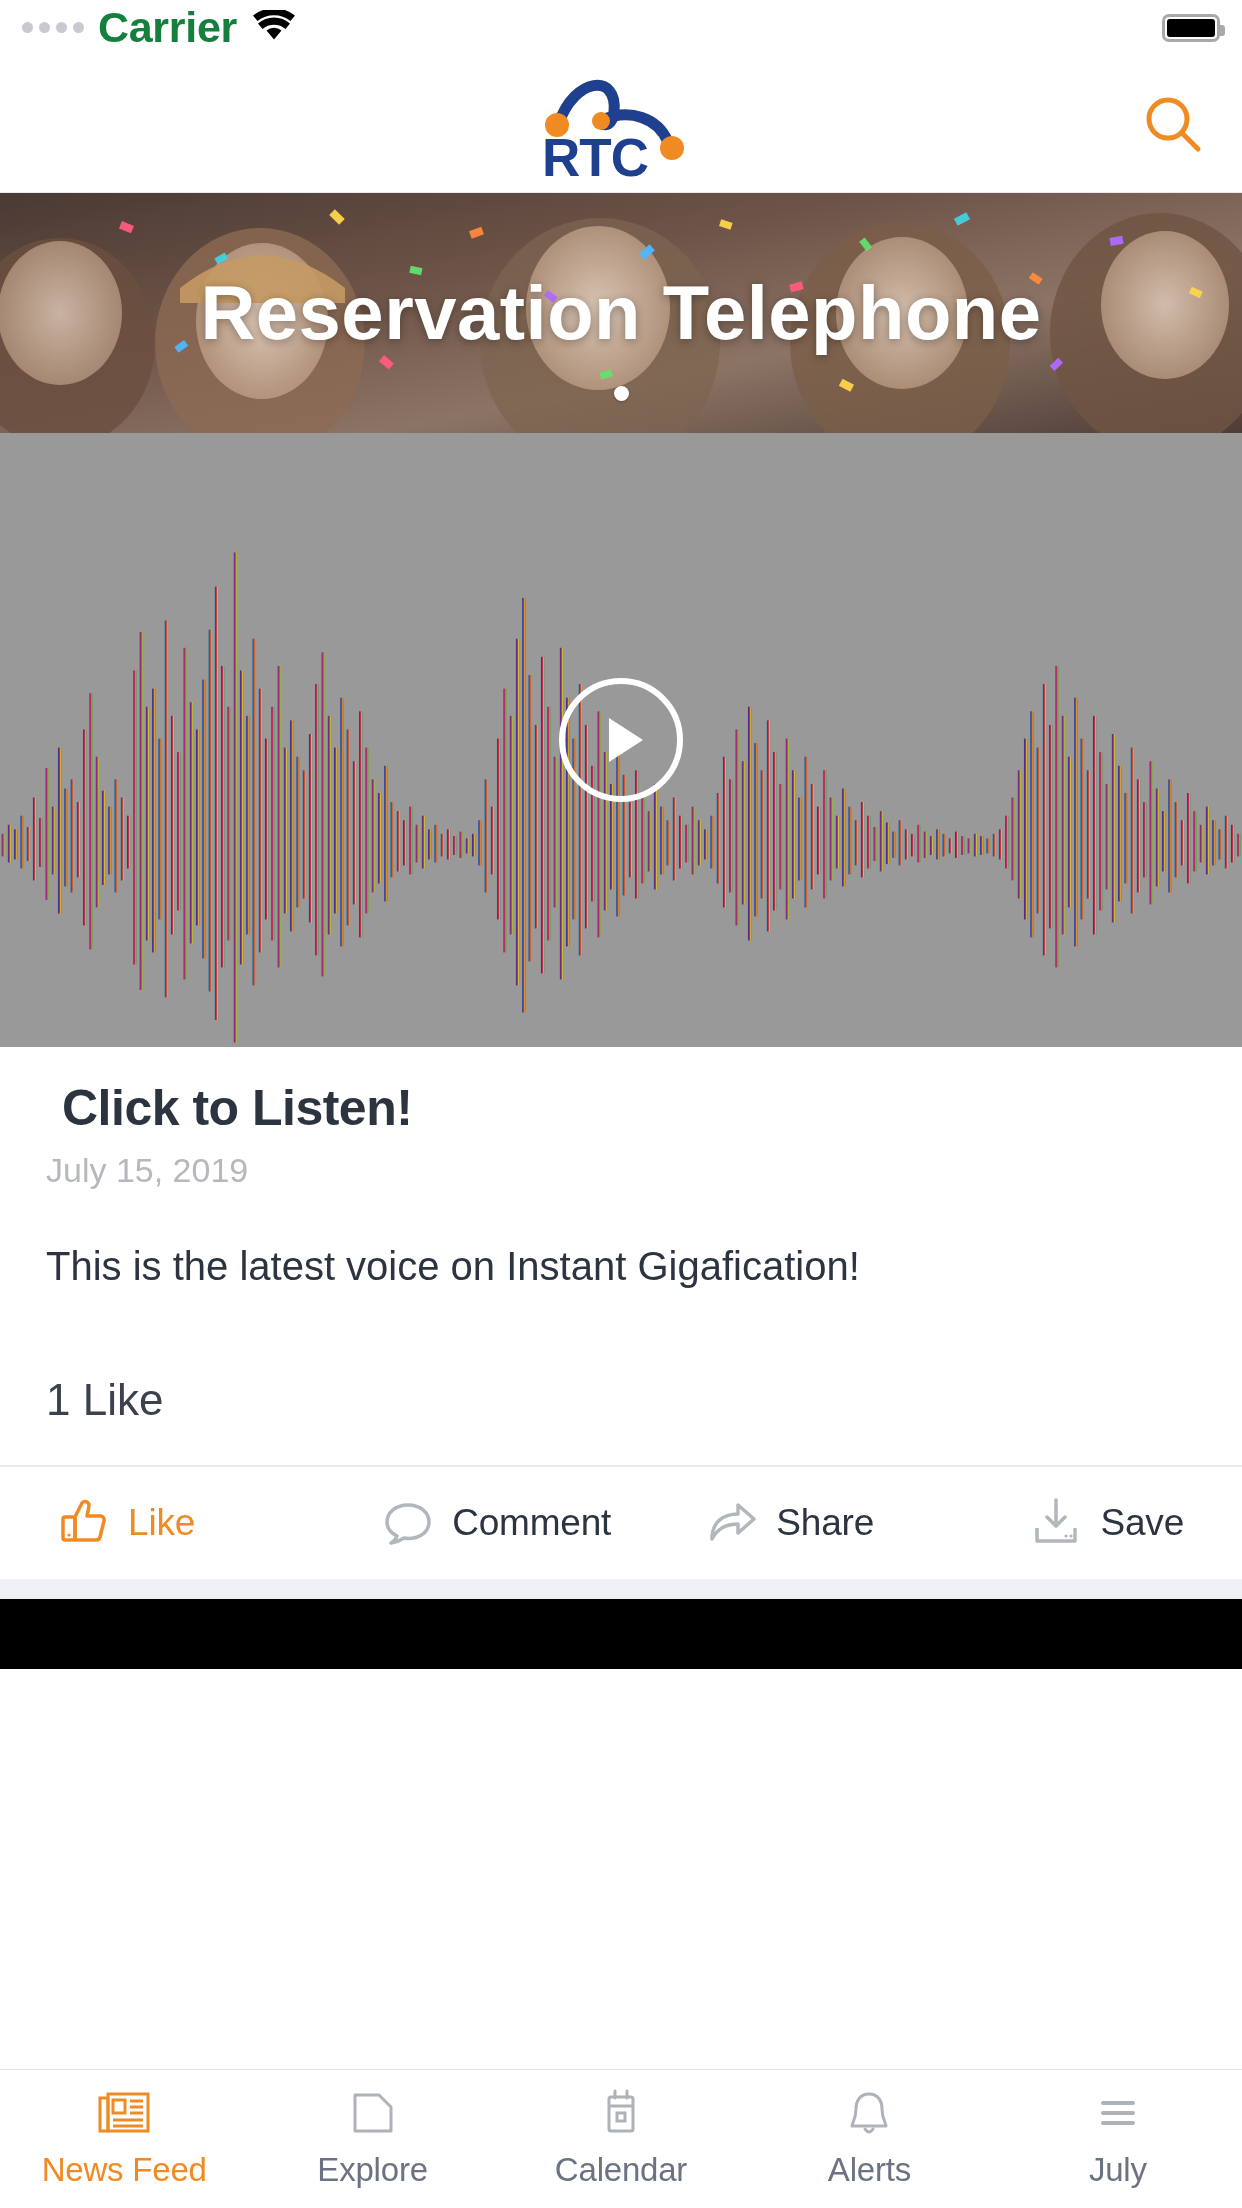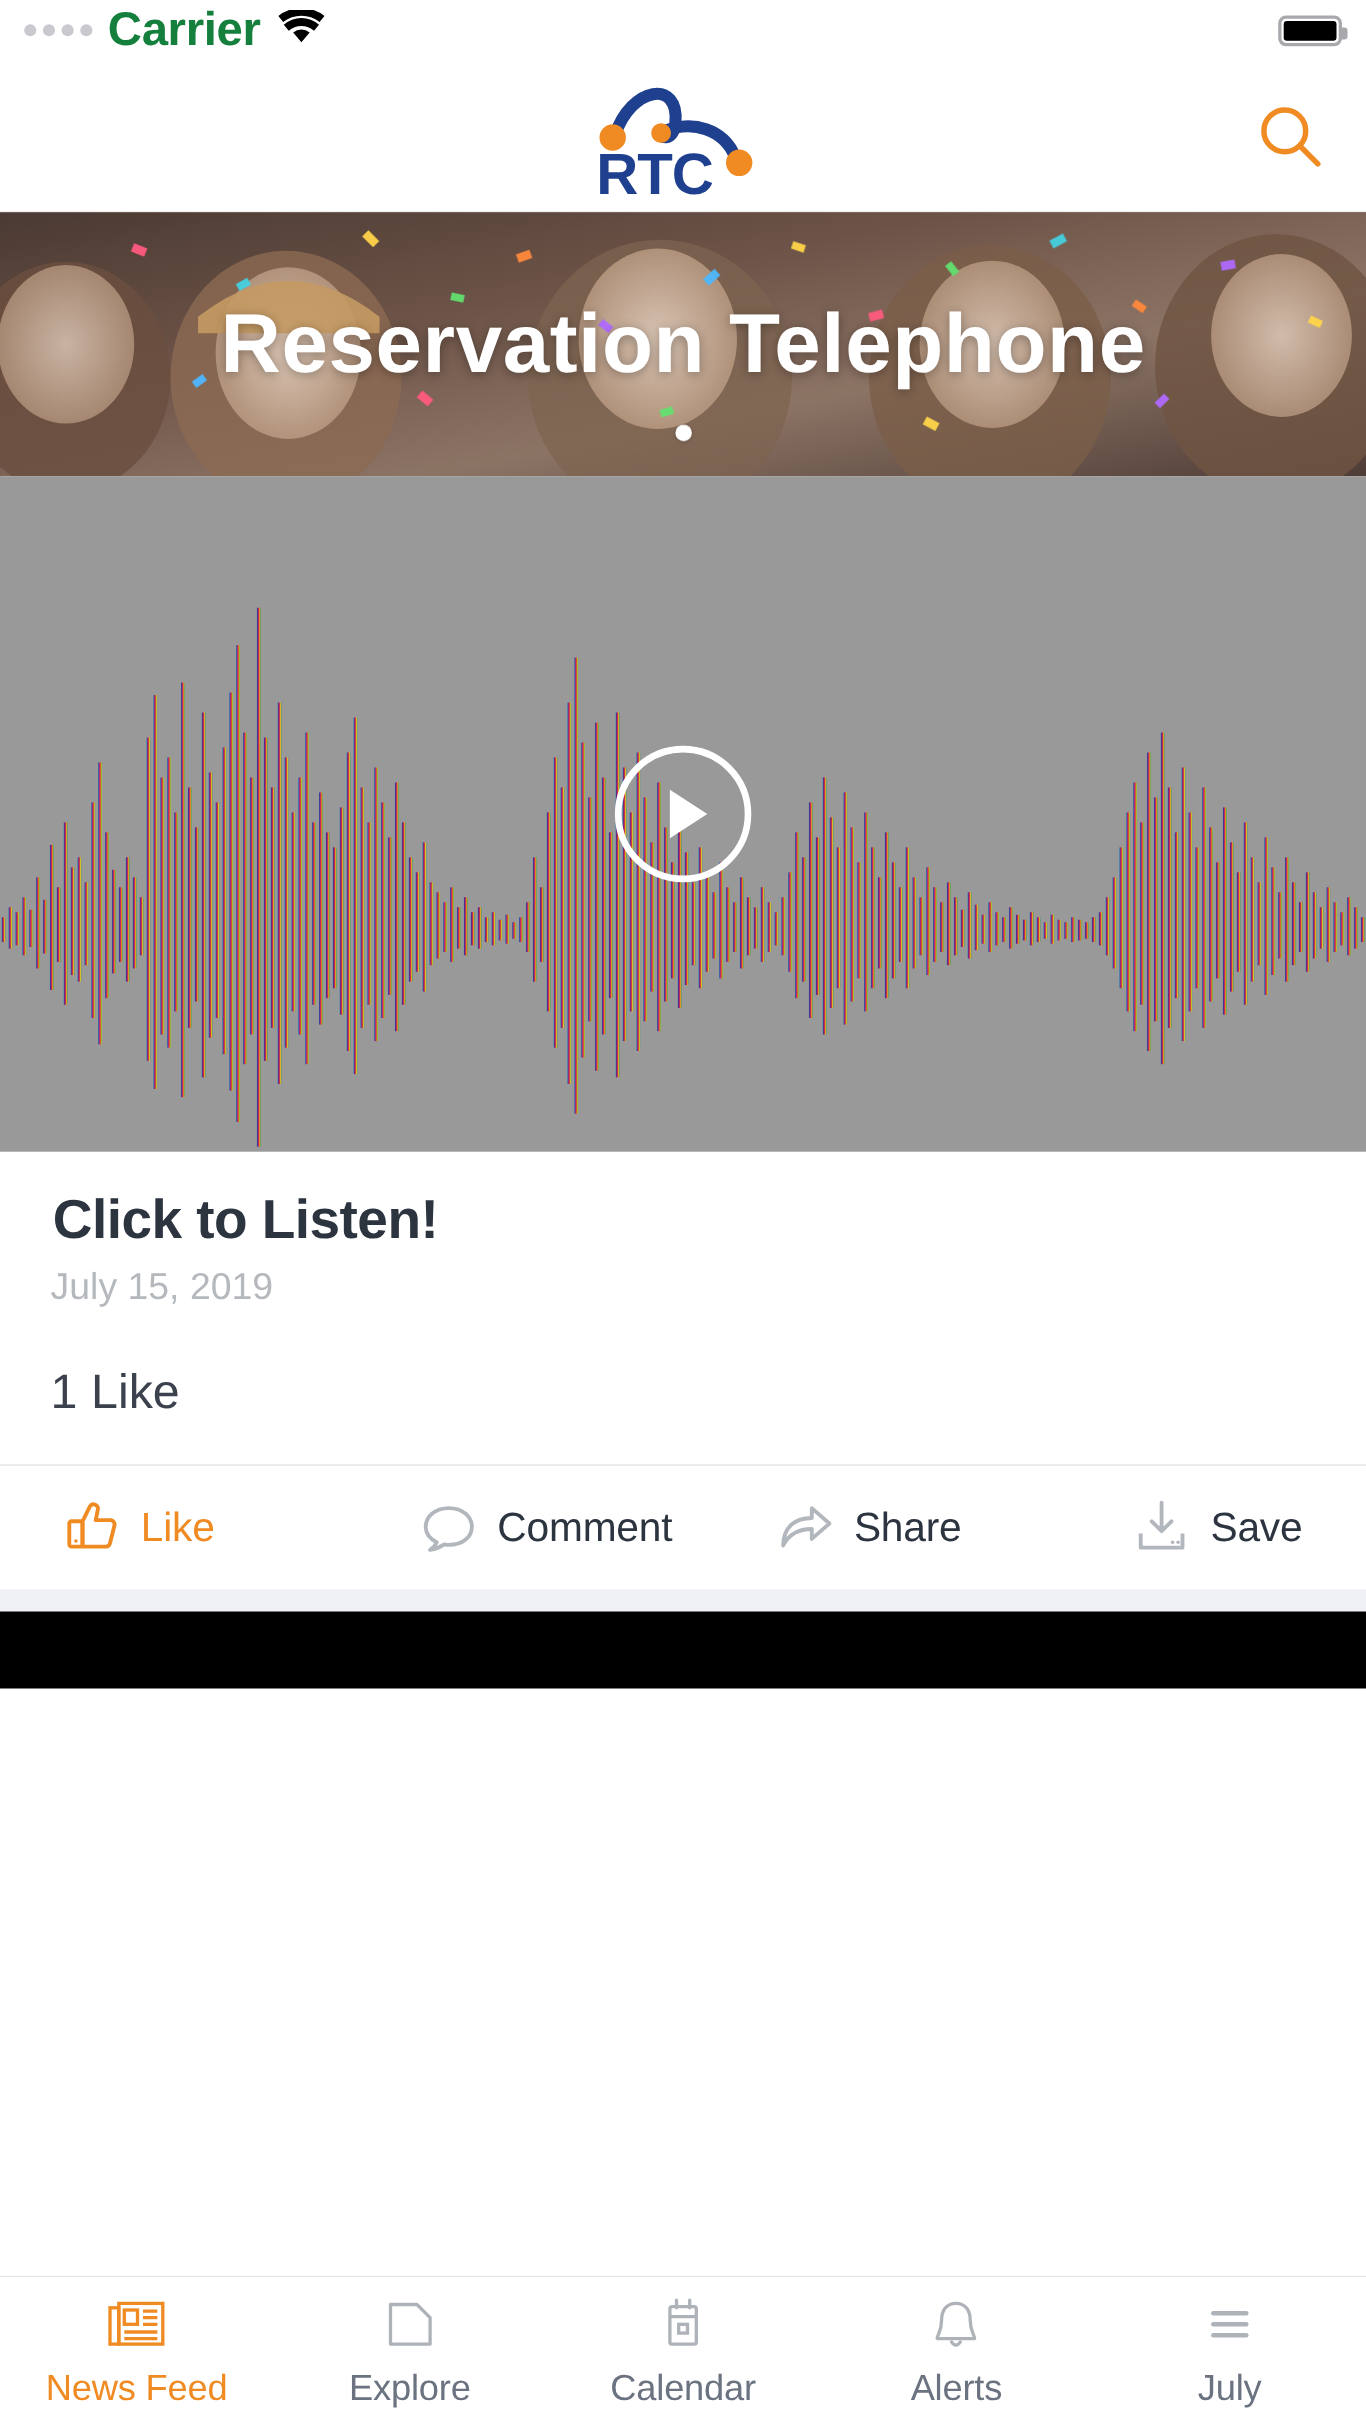--- a/index.html
+++ b/index.html
@@ -190,21 +190,21 @@
   }
 
   .post-body {
     padding: 34px 46px 0 46px;
   }
   .post-title {
     font-size: 50px;
     font-weight: 700;
     color: #2c3440;
     letter-spacing: -0.5px;
-    margin: 0 0 16px 2px;
+    margin: 0 0 16px 16px;
     line-height: 1.1;
   }
   .post-date {
     font-size: 34px;
     color: #b5b8bd;
     margin: 0 0 52px 0;
     line-height: 1.1;
   }
   .post-text {
     font-size: 40px;
@@ -609,20 +609,21 @@
         </g>
     </svg>
     <div class="play-btn">
         <span></span>
       </div>
   </div>
 
   <div class="post-body">
     <h2 class="post-title">Click to Listen!</h2>
     <div class="post-date">July 15, 2019</div>
+    <p class="post-text">This is the latest voice on Instant Gigafication!</p>
   </div>
 
   <div class="like-count">1 Like</div>
 
   <div class="divider"></div>
 
   <div class="action-bar">
 
     <div class="action-item active">
       <span>

